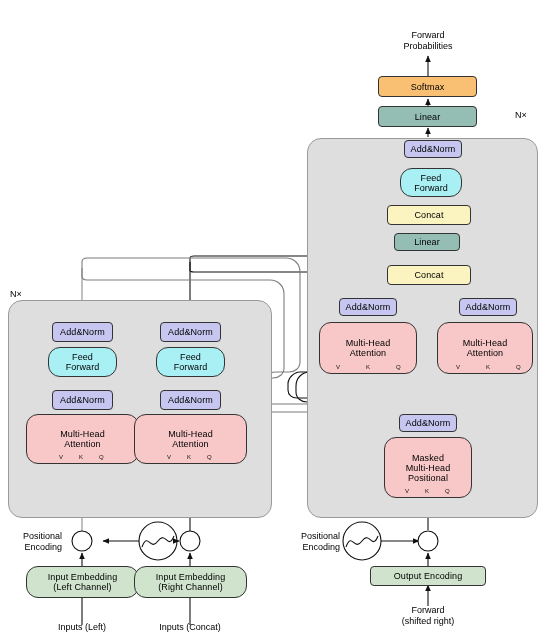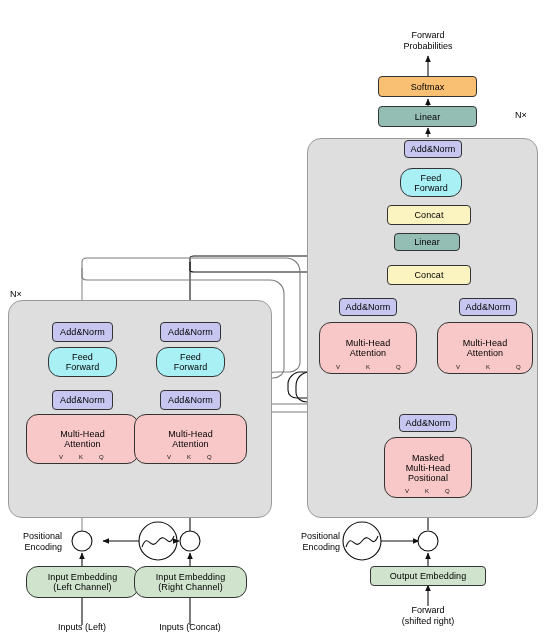--- a/index.html
+++ b/index.html
@@ -224,17 +224,17 @@
 <div class="vkq" style="left:516px;top:364px;">Q</div>
 
 <div class="node rounded" style="left:399px;top:414px;width:58px;height:18px;background:#c6c6f0;">Add&amp;Norm</div>
 <div class="node round8 mha" style="left:384px;top:437px;width:88px;height:61px;background:#f8c7c7;white-space:pre;">Masked
 Multi-Head
 Positional</div>
 <div class="vkq" style="left:405px;top:488px;">V</div>
 <div class="vkq" style="left:425px;top:488px;">K</div>
 <div class="vkq" style="left:445px;top:488px;">Q</div>
 
-<div class="node rounded" style="left:370px;top:566px;width:116px;height:20px;background:#cfe3cd;">Output Embedding</div>
+<div class="node rounded" style="left:370px;top:566px;width:116px;height:20px;background:#cfe3cd;">Output Encoding</div>
 <div class="lbl" style="left:378px;top:605px;width:100px;">Forward
 (shifted right)</div>
 <div class="lbl left" style="left:288px;top:531px;width:52px;">Positional
 Encoding</div>
 
 </body></html>

